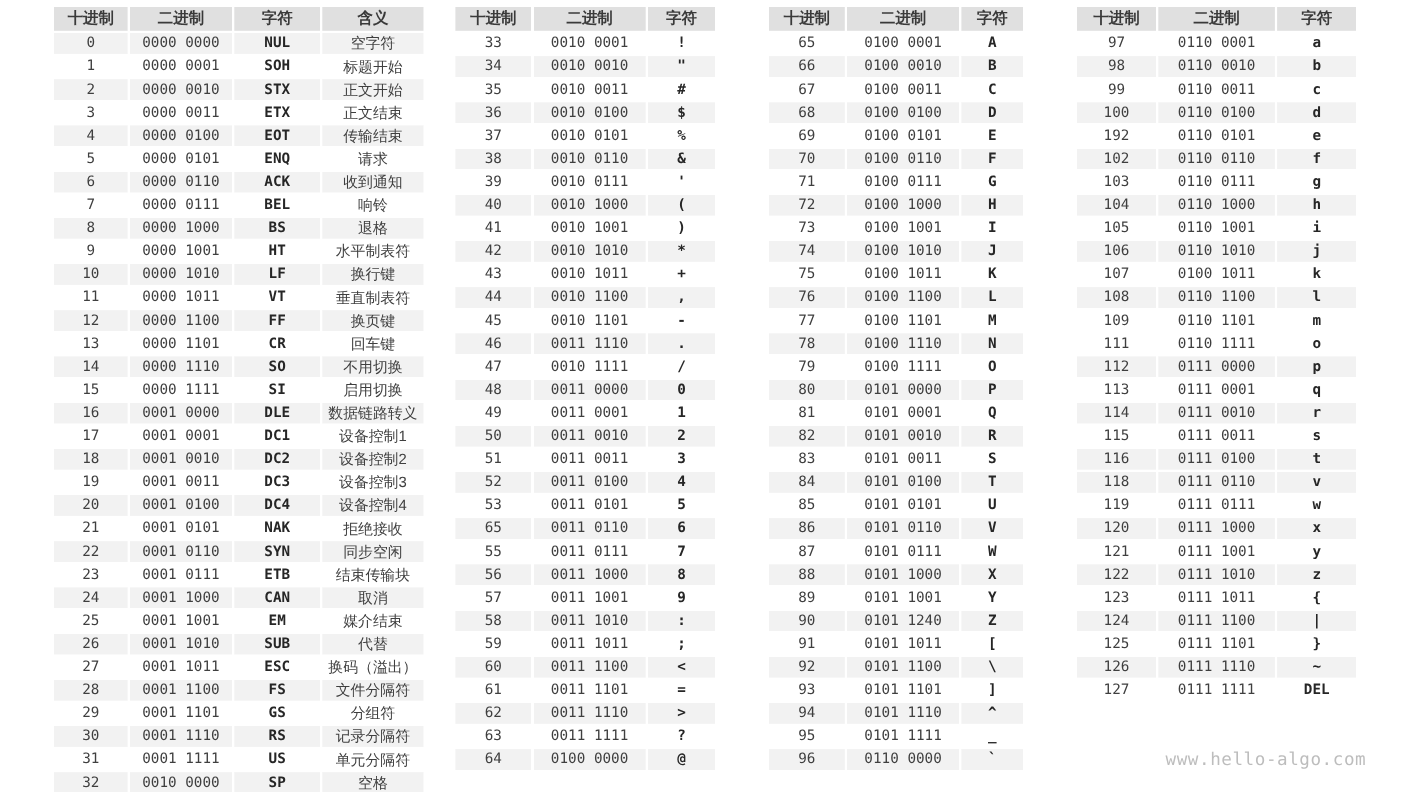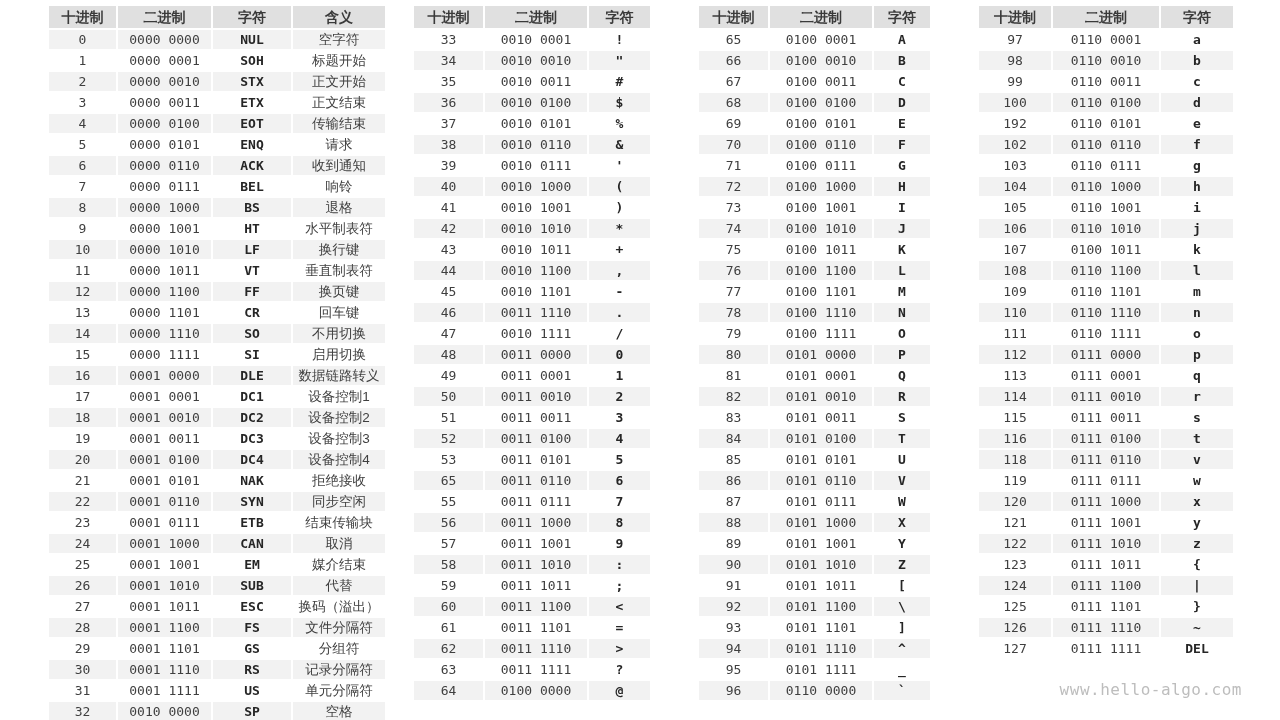--- a/index.html
+++ b/index.html
@@ -592,21 +592,21 @@
         <td class="c1">0101 1000</td>
         <td class="c2">X</td>
       </tr>
       <tr>
         <td class="c0">89</td>
         <td class="c1">0101 1001</td>
         <td class="c2">Y</td>
       </tr>
       <tr class="even">
         <td class="c0">90</td>
-        <td class="c1">0101 1010</td>
+        <td class="c1">0101 1240</td>
         <td class="c2">Z</td>
       </tr>
       <tr>
         <td class="c0">91</td>
         <td class="c1">0101 1011</td>
         <td class="c2">[</td>
       </tr>
       <tr class="even">
         <td class="c0">92</td>
         <td class="c1">0101 1100</td>
@@ -700,25 +700,20 @@
       </tr>
       <tr class="even">
         <td class="c0">108</td>
         <td class="c1">0110 1100</td>
         <td class="c2">l</td>
       </tr>
       <tr>
         <td class="c0">109</td>
         <td class="c1">0110 1101</td>
         <td class="c2">m</td>
-      </tr>
-      <tr class="even">
-        <td class="c0">110</td>
-        <td class="c1">0110 1110</td>
-        <td class="c2">n</td>
       </tr>
       <tr>
         <td class="c0">111</td>
         <td class="c1">0110 1111</td>
         <td class="c2">o</td>
       </tr>
       <tr class="even">
         <td class="c0">112</td>
         <td class="c1">0111 0000</td>
         <td class="c2">p</td>

